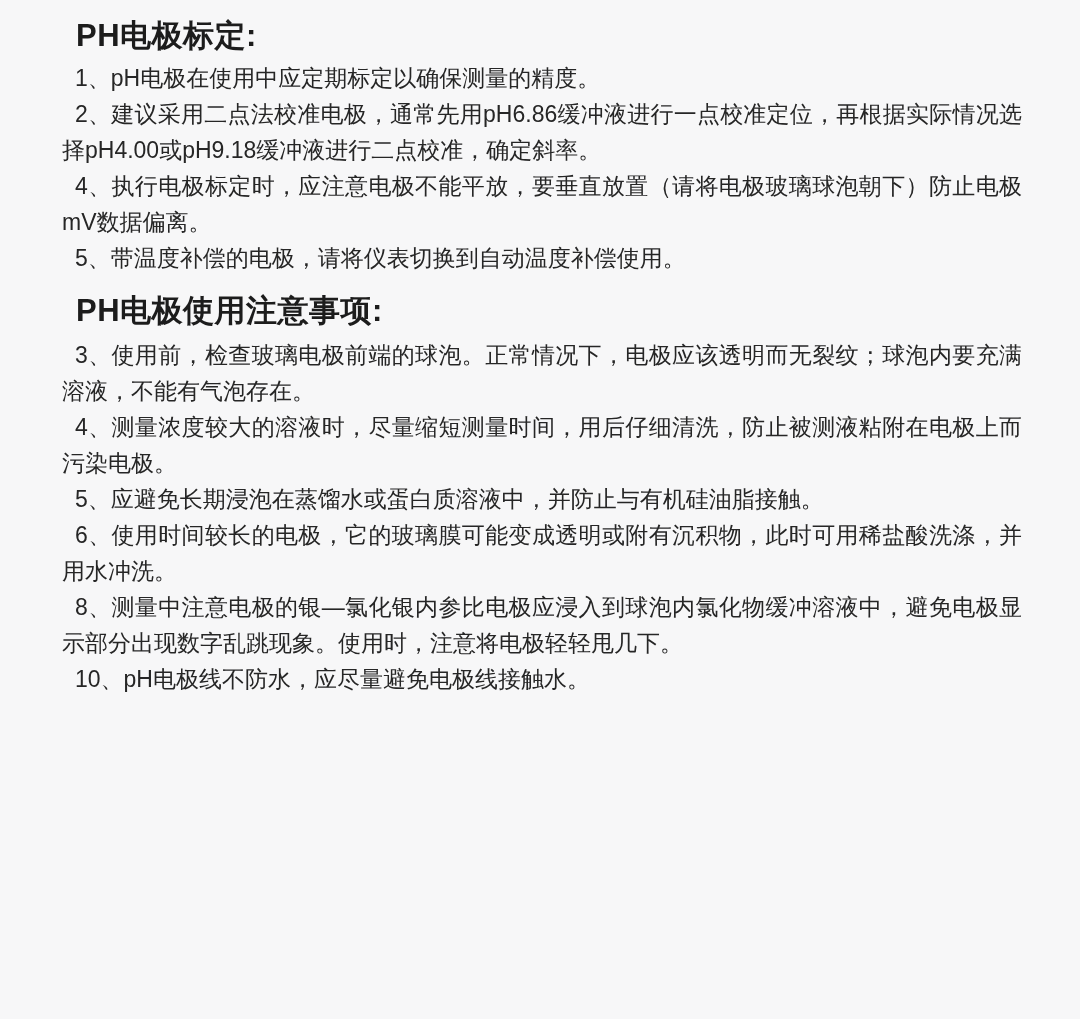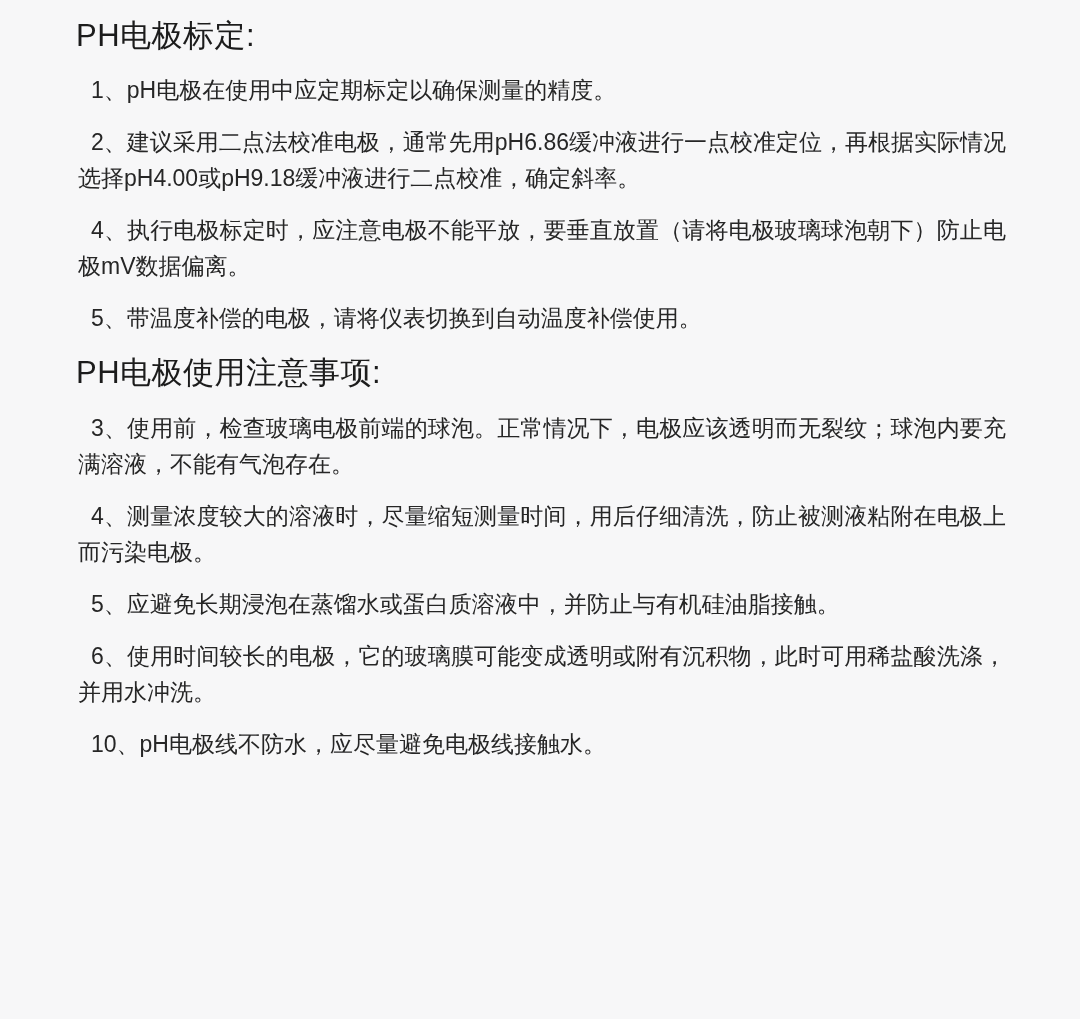--- a/index.html
+++ b/index.html
@@ -19,32 +19,32 @@
       width: 1080px;
       height: 1019px;
       padding: 16px 58px 0 62px;
       font-size: 23px;
       line-height: 36px;
       font-weight: 500;
     }
     .section-title {
       font-size: 31px;
       line-height: 40px;
-      font-weight: 400;
+      font-weight: 700;
       color: #1c1c1c;
       margin: 0 0 4px 14px;
       letter-spacing: 0.5px;
     }
     .section-title.second {
       margin-top: 14px;
       margin-bottom: 5px;
       line-height: 42px;
     }
     .doc p.item {
-      margin: 16px;
+      margin: 0;
       text-indent: 13px;
       text-align: justify;
     }
   </style>
 </head>
 <body>
 
 <div class="doc">
 
   <section>
@@ -54,16 +54,17 @@
     <p class="item">4、执行电极标定时，应注意电极不能平放，要垂直放置（请将电极玻璃球泡朝下）防止电极mV数据偏离。</p>
     <p class="item">5、带温度补偿的电极，请将仪表切换到自动温度补偿使用。</p>
   </section>
 
   <section>
     <h1 class="section-title second">PH电极使用注意事项:</h1>
     <p class="item">3、使用前，检查玻璃电极前端的球泡。正常情况下，电极应该透明而无裂纹；球泡内要充满溶液，不能有气泡存在。</p>
     <p class="item">4、测量浓度较大的溶液时，尽量缩短测量时间，用后仔细清洗，防止被测液粘附在电极上而污染电极。</p>
     <p class="item">5、应避免长期浸泡在蒸馏水或蛋白质溶液中，并防止与有机硅油脂接触。</p>
     <p class="item">6、使用时间较长的电极，它的玻璃膜可能变成透明或附有沉积物，此时可用稀盐酸洗涤，并用水冲洗。</p>
+    <p class="item">8、测量中注意电极的银—氯化银内参比电极应浸入到球泡内氯化物缓冲溶液中，避免电极显示部分出现数字乱跳现象。使用时，注意将电极轻轻甩几下。</p>
     <p class="item">10、pH电极线不防水，应尽量避免电极线接触水。</p>
   </section>
 
 </div>
 
 </body></html>

